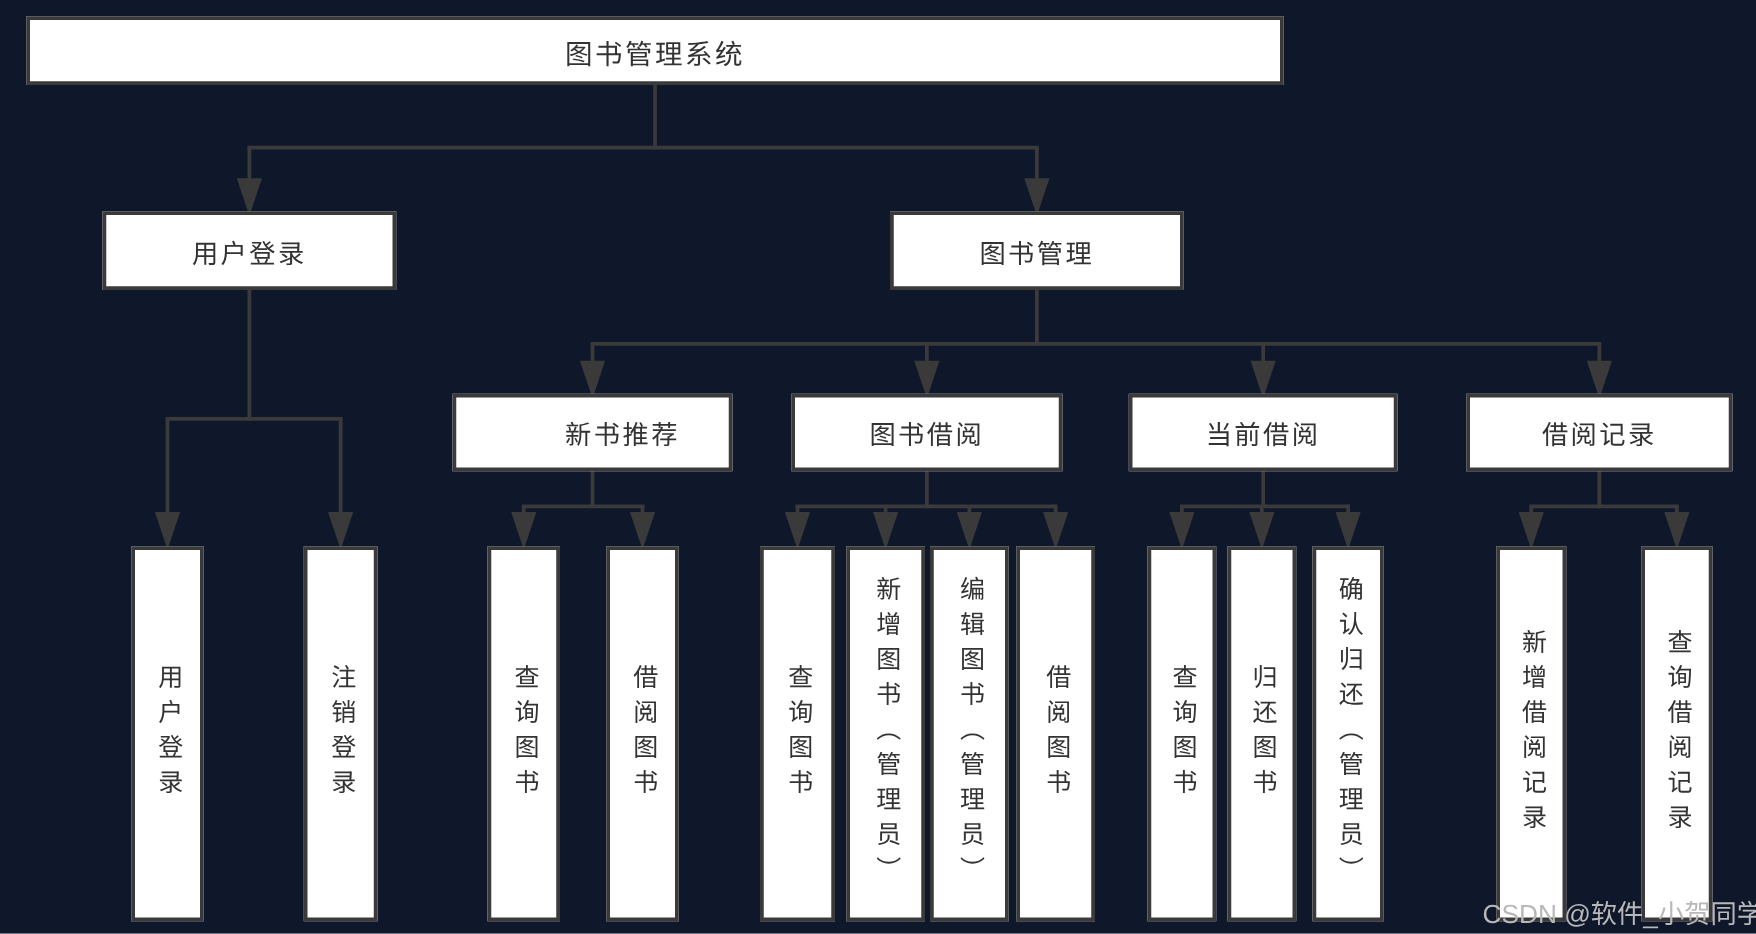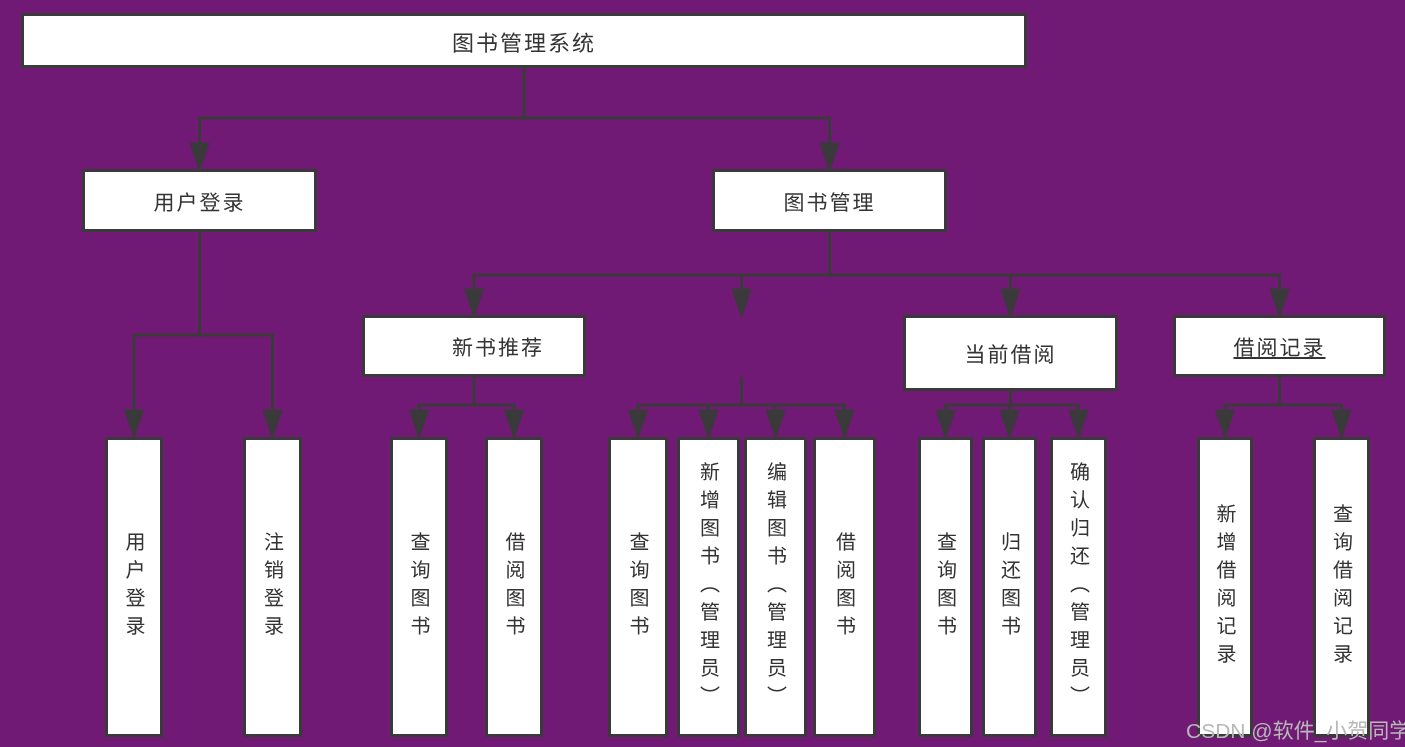--- a/index.html
+++ b/index.html
@@ -1,20 +1,20 @@
 <!DOCTYPE html>
 <html lang="zh-CN"><head>
 <meta charset="utf-8">
 <style>
   html, body { margin: 0; padding: 0; background: #ffffff; }
   .canvas {
     position: relative;
     width: 1405px;
     height: 747px;
-    background: #701a75;
+    background: #0f172a;
     font-family: "Liberation Sans", sans-serif;
     overflow: hidden;
   }
   .connectors {
     position: absolute;
     left: 0; top: 0;
     width: 1405px; height: 747px;
   }
   .box {
     position: absolute;
@@ -125,24 +125,27 @@
   <div class="box" style="left:82px; top:169px; width:235px; height:63px;">
     <span class="hlabel">用户登录</span>
   </div>
   <div class="box" style="left:712px; top:169px; width:235px; height:63px;justify-content:center;">
     <span class="hlabel">图书管理</span>
   </div>
 
   <div class="box" style="left:362px; top:315px; width:224px; height:62px;padding-left:48px;">
     <span class="hlabel">新书推荐</span>
   </div>
-  <div class="box" style="left:903px; top:315px; width:215px; height:76px;">
+  <div class="box" style="left:633px; top:315px; width:217px; height:62px;">
+    <span class="hlabel">图书借阅</span>
+  </div>
+  <div class="box" style="left:903px; top:315px; width:215px; height:62px;">
     <span class="hlabel">当前借阅</span>
   </div>
-  <div class="box" style="left:1173px; top:315px; width:213px; height:62px;text-decoration:underline;">
+  <div class="box" style="left:1173px; top:315px; width:213px; height:62px;">
     <span class="hlabel">借阅记录</span>
   </div>
 
   <div class="box" style="left:105px; top:437px; width:58px; height:300px;">
     <span class="vlabel">用户登录</span>
   </div>
   <div class="box" style="left:243px; top:437px; width:59px; height:300px;">
     <span class="vlabel">注销登录</span>
   </div>
 

